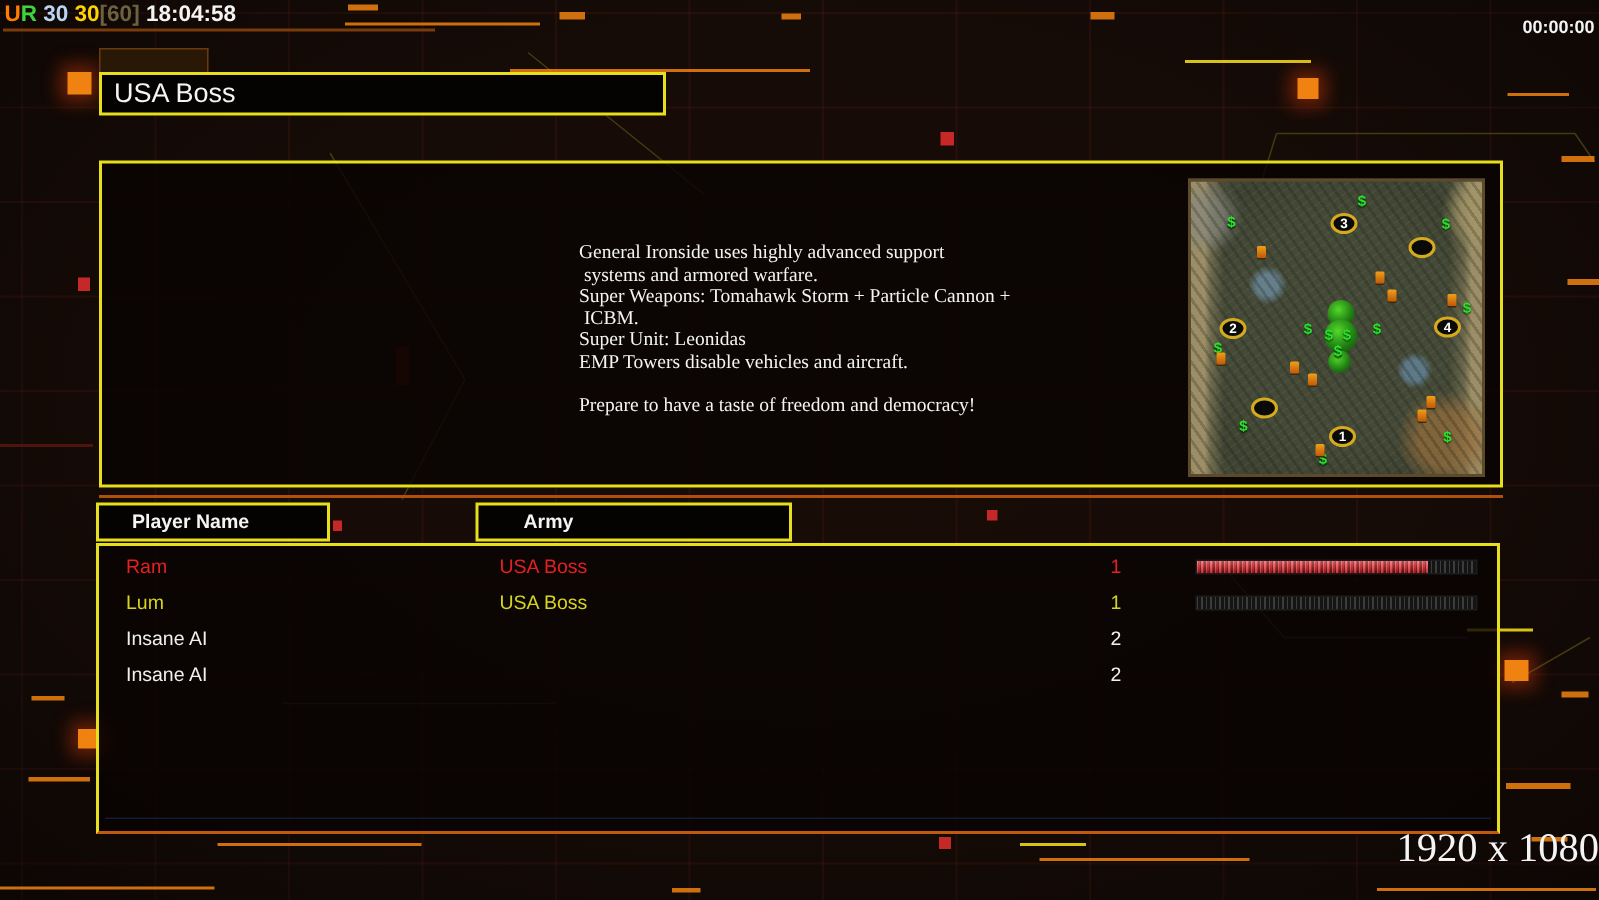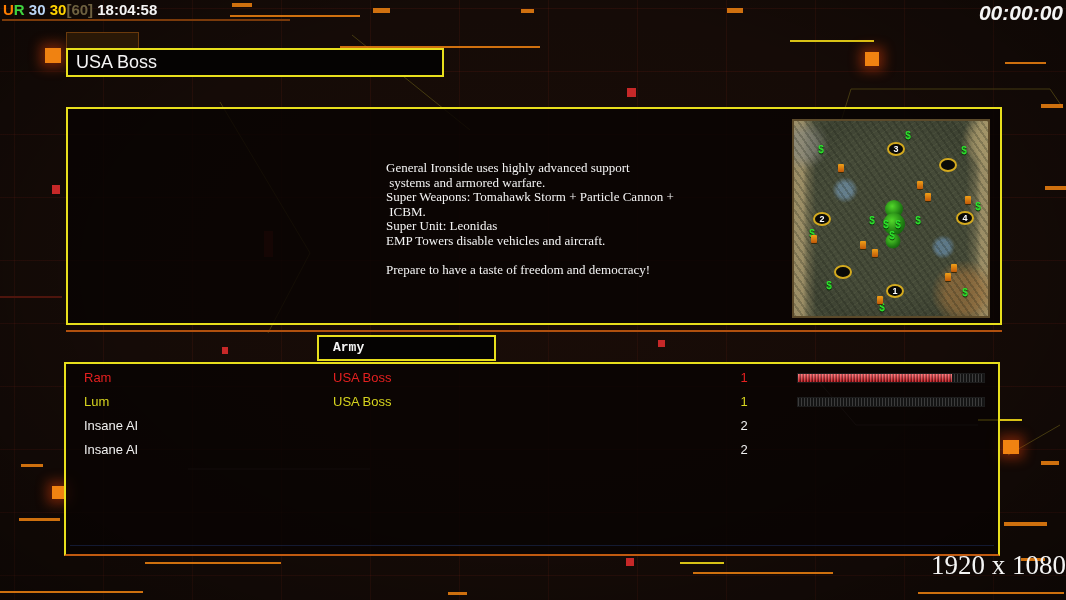--- a/index.html
+++ b/index.html
@@ -26,21 +26,21 @@
   #decor .drsq{background:#4e150d;}
   
   #counter{position:absolute;left:3px;top:1px;font-size:15px;font-weight:bold;white-space:pre;letter-spacing:0;text-align:right;}
   #counter .s0{color:var(--counter_orange);}
   #counter .s1{color:var(--counter_green);}
   #counter .s2{color:var(--counter_blue);}
   #counter .s3{color:var(--counter_yellow);}
   #counter .s4{color:var(--counter_dim);}
   #counter .s5{color:var(--text_white);}
   #counter-underline{position:absolute;left:2px;top:19px;width:288px;height:2px;background:#7a3a0a;}
-  #clock{position:absolute;right:3px;top:1px;font-size:21px;font-weight:bold;color:var(--text_white);font-style:italic;}
+  #clock{position:absolute;right:3px;top:11px;font-size:12px;font-weight:bold;color:var(--text_white);}
   
   #general-tab{
     position:absolute;left:66px;top:32px;height:15px;line-height:14px;padding:13px 5px;
     background:#2a1806;color:var(--tab_gold);font-size:11px;font-weight:bold;letter-spacing:1px;
     border:1px solid #6b3a0c;border-bottom:2px solid #b86a10;
   }
   #general-name-box{
     position:absolute;left:66px;top:48px;width:366px;height:25px;
     background:#050302;border:2px solid var(--border_yellow);
     color:var(--text_white);font-size:18px;line-height:25px;padding-left:8px;
@@ -90,21 +90,21 @@
     position:absolute;border-radius:50%;transform:translate(-50%,-50%);
     background:radial-gradient(circle at 40% 35%, #52d82a, #1e7a12 60%, #0d4a08);
   }
   
   .hdr-box{
     position:absolute;top:335px;height:26px;box-sizing:border-box;
     background:#050302;border:2px solid var(--border_yellow);
     color:var(--text_white);font-size:13px;font-weight:bold;line-height:22px;
   }
   #hdr-player{left:64px;width:156px;padding-left:22px;}
-  #hdr-army{left:317px;width:179px;padding-left:14px;font-family:Liberation Mono, monospace;}
+  #hdr-army{left:317px;width:211px;padding-left:30px;}
   #hdr-team-progress{left:700px;width:211px;}
   #hdr-team-progress .t{position:absolute;left:17px;}
   #hdr-team-progress .p{position:absolute;left:95px;}
   
   #table-panel{
     position:absolute;left:64px;top:362px;width:936px;height:194px;box-sizing:border-box;
     background:rgba(8,4,2,0.82);
     border:2px solid var(--border_yellow);border-bottom:2px solid #c05a10;
   }
   #table-panel::after{content:"";position:absolute;left:4px;right:4px;bottom:8px;height:1px;background:rgba(40,70,140,0.35);}
@@ -232,20 +232,21 @@
       <div class="oil" style="left: 160px; top: 147px;"></div>
       <div class="spawn" style="left: 101px; top: 170px;">1</div>
       <div class="spawn" style="left: 28px; top: 98px;">2</div>
       <div class="spawn" style="left: 102px; top: 28px;">3</div>
       <div class="spawn" style="left: 171px; top: 97px;">4</div>
       <div class="spawn" style="left: 154px; top: 44px;"></div>
       <div class="spawn" style="left: 49px; top: 151px;"></div>
     </div>
   <div id="orange-sep"></div>
 
+  <div class="hdr-box" id="hdr-player">Player Name</div>
   <div class="hdr-box" id="hdr-army">Army</div>
 
   <div id="table-panel">
     <div class="prow c-red" style="top:2px;">
       <span class="pname">Ram</span>
       <span class="parmy">USA Boss</span>
       <span class="pteam">1</span>
       <span class="pbar">
           <span class="pfill" style="width: 83%;"></span>
         </span>

